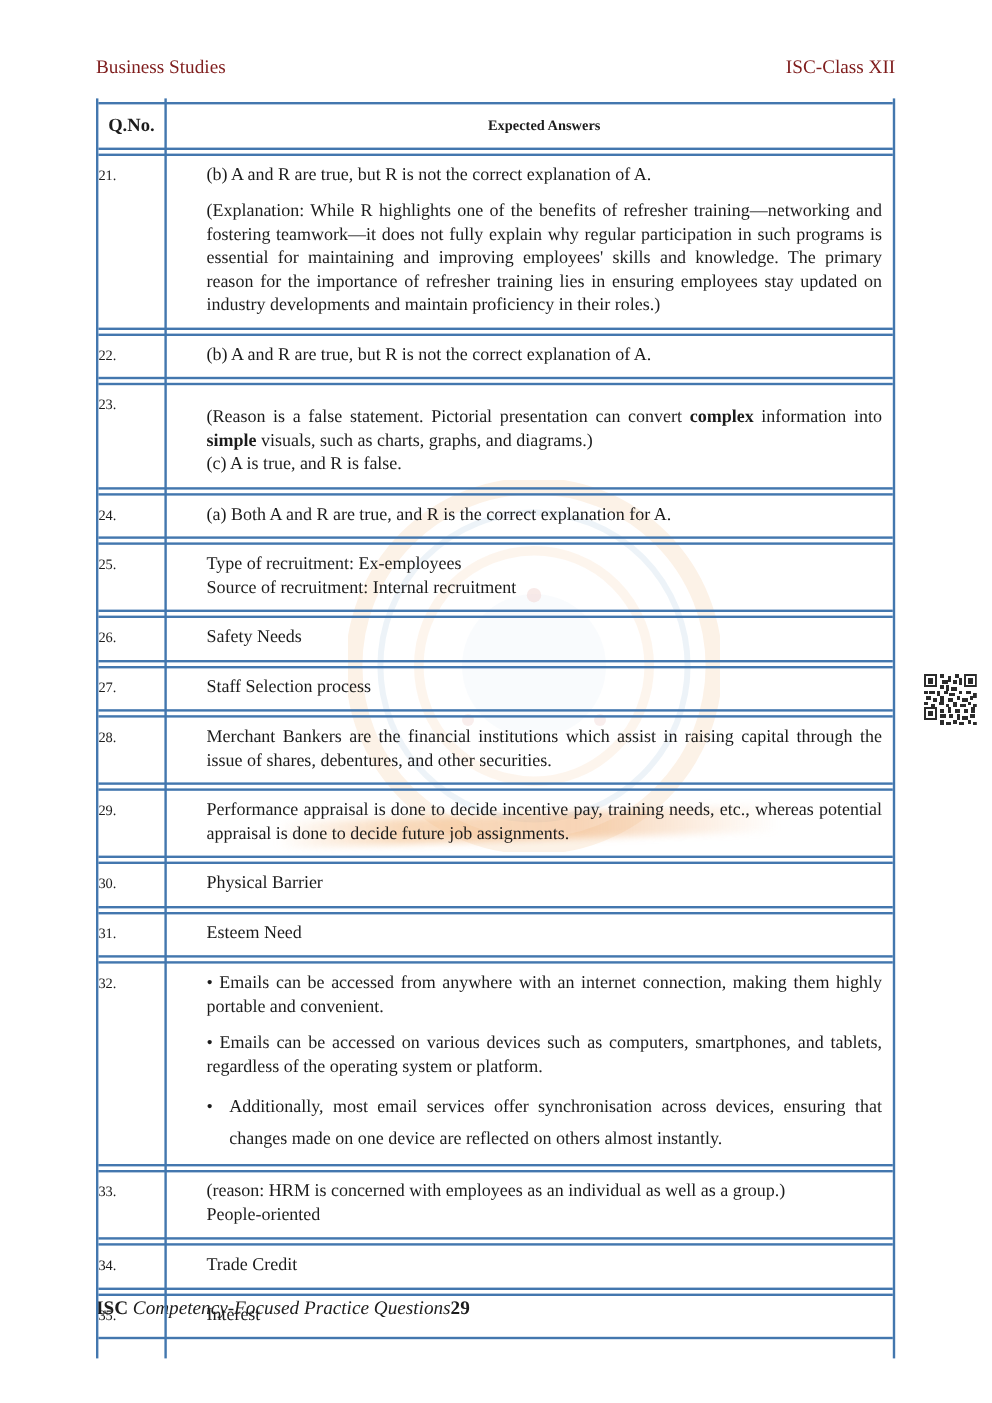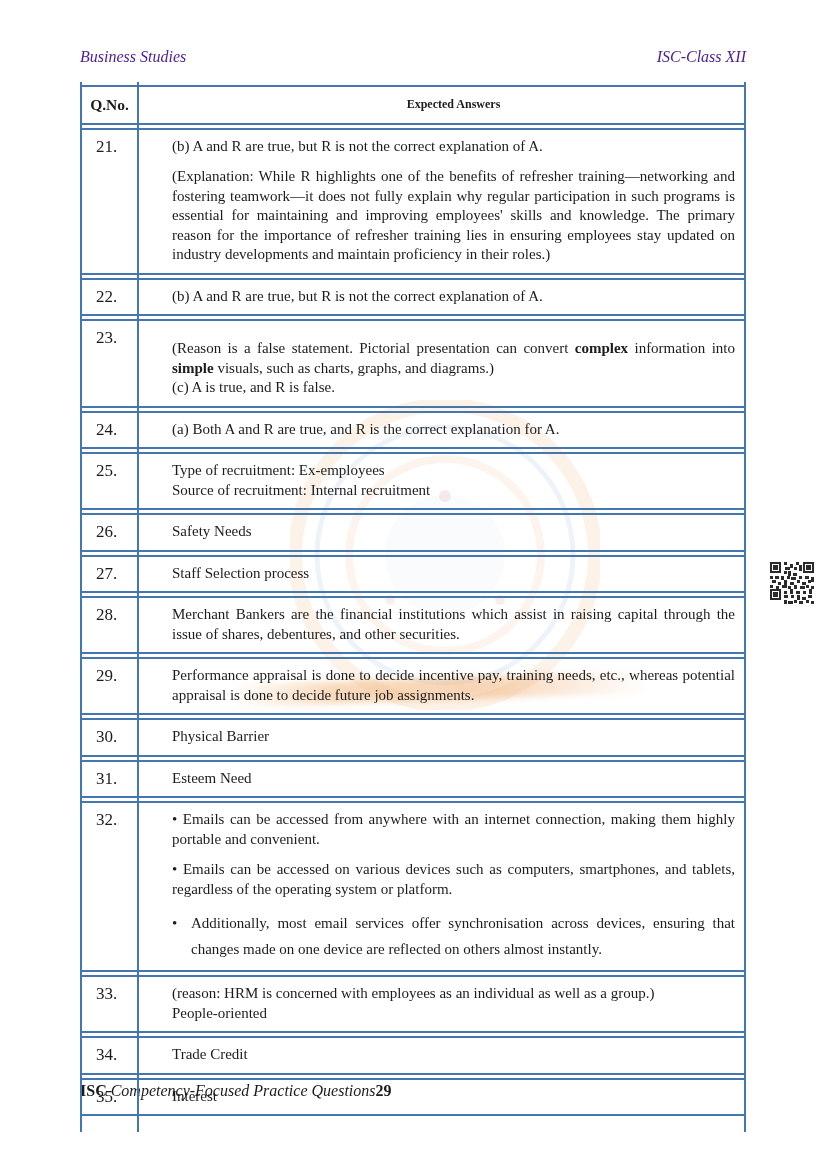--- a/index.html
+++ b/index.html
@@ -8,21 +8,21 @@
     width:827px; height:1169px; position:relative; overflow:hidden;
     font-family:"Liberation Serif","DejaVu Serif",serif;
     color:#1c1c1c;
   }
   .page { position:absolute; inset:0; }
 
   
   .running-header {
     position:absolute; left:80px; width:666px; top:48px;
     display:flex; justify-content:space-between;
-    font-style:italic; font-size:16px; color:#4c1d95;
+    font-size:16px; color:#7f1d1d;
   }
   .running-footer {
     position:absolute; left:80px; width:606px; top:1082px;
     display:flex; font-size:16px;
   }
   .footer-series .series-bold { font-weight:700; font-style:normal; }
   .footer-series .series-italic { font-style:italic; }
   .page-number { font-weight:700; }
 
   
@@ -45,22 +45,22 @@
     position:absolute; top:0; bottom:0; left:55px; width:2px;
     background:#4377ae; z-index:2;
   }
   .trow {
     display:flex; border-top:2px solid #4377ae; border-bottom:2px solid #4377ae;
     margin:3px 0; background:transparent; position:relative;gap:24px;
   }
   .trow:first-child { margin-top:0; }
   .trow:last-child { margin-bottom:16px; }
   .cell-num {
-    width:55px; flex:none; text-align:center; padding:7px 6px 7px 0;
-    font-size:17px; line-height:19.5px;
+    width:55px; flex:none; text-align:left; padding:7px 6px 7px 0;
+    font-size:12px; line-height:19.5px;
   }
   .cell-content {
     flex:1; margin-left:2px; padding:7px 9px 8px 9px;
     font-size:15px; line-height:19.5px;
   }
   .header-row .cell-num { text-align:center; padding:8px 2px; font-weight:700; font-size:15.5px; }
   .header-row .cell-content { text-align:center; font-weight:700; font-size:12px; padding:8px; }
   .para { text-align:left; }
   .para.justify { text-align:justify; }
   .para.gap { margin-top:11px; }

